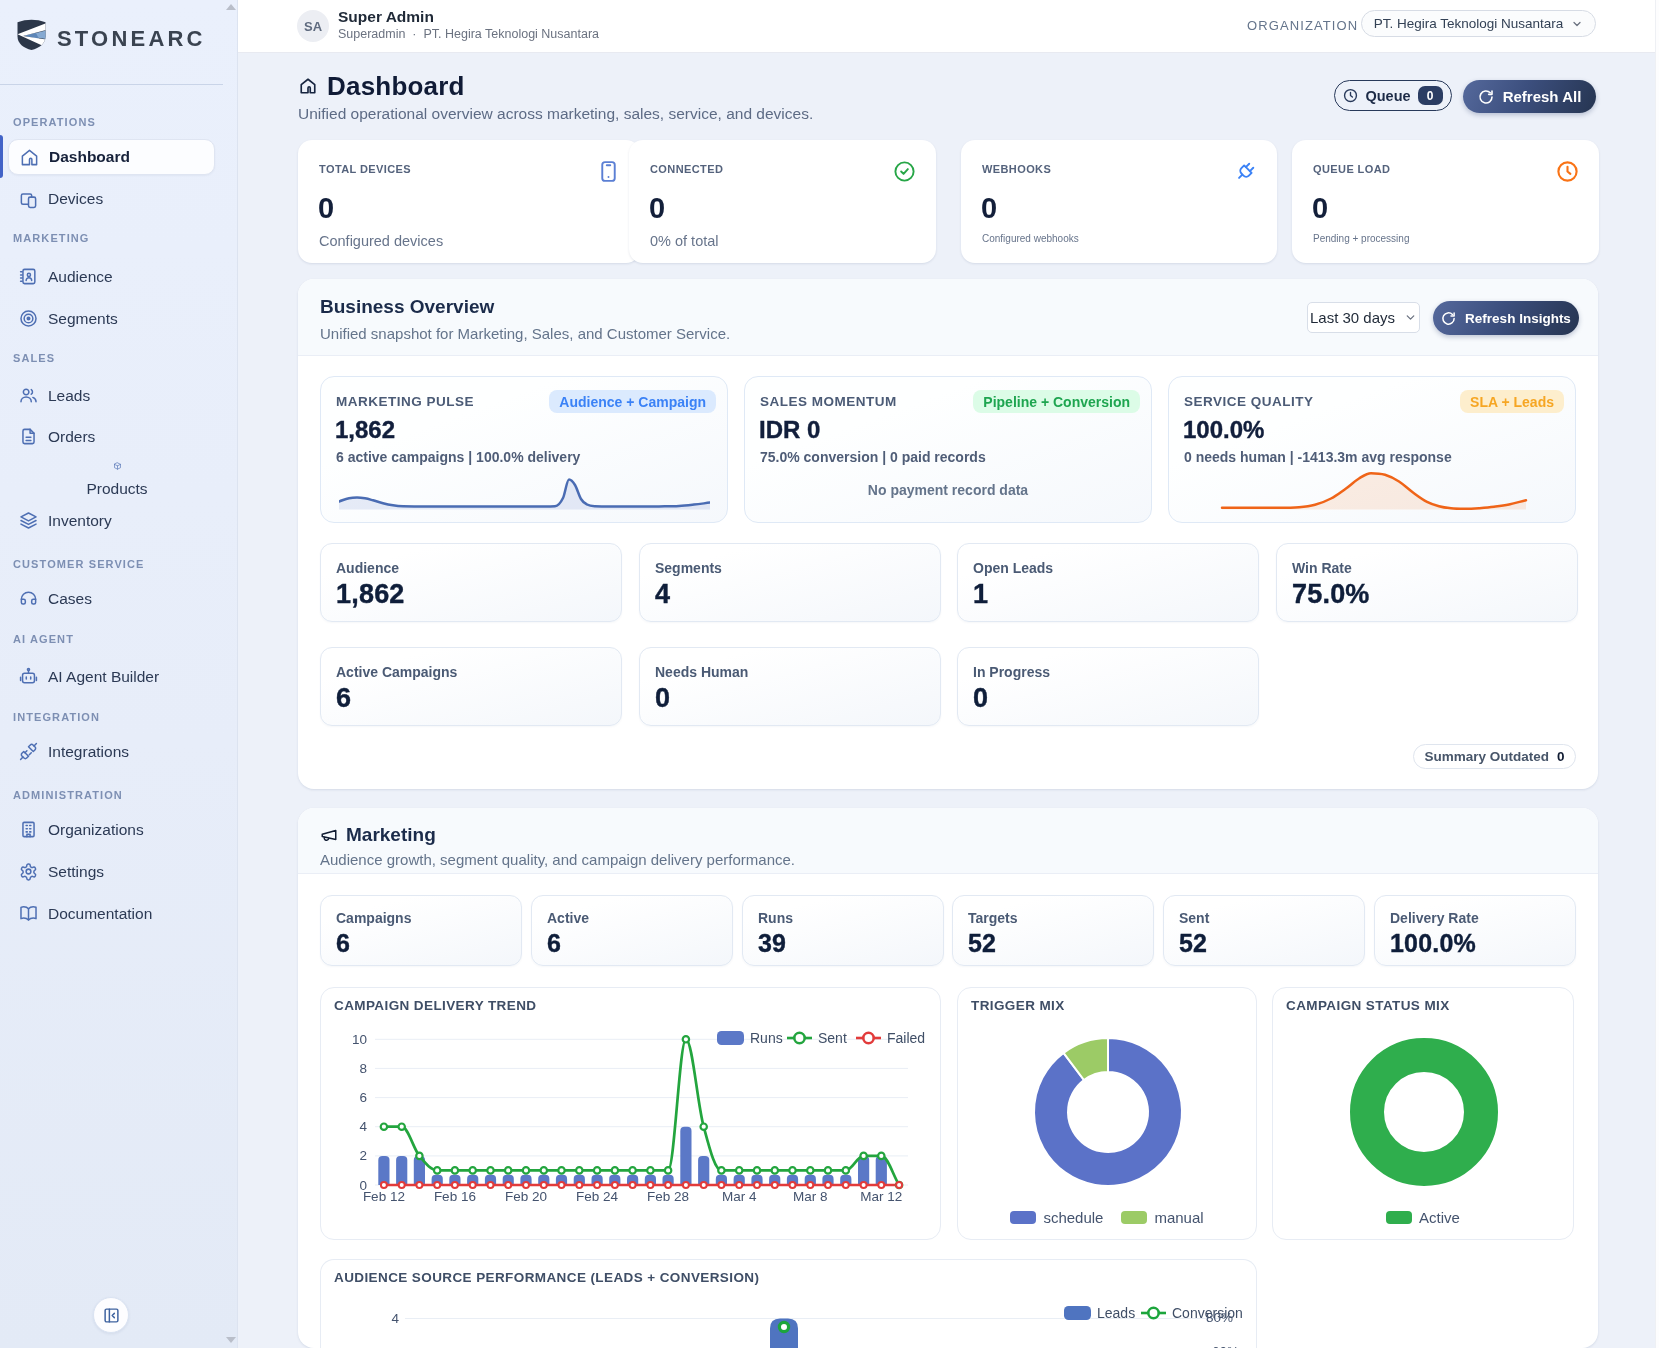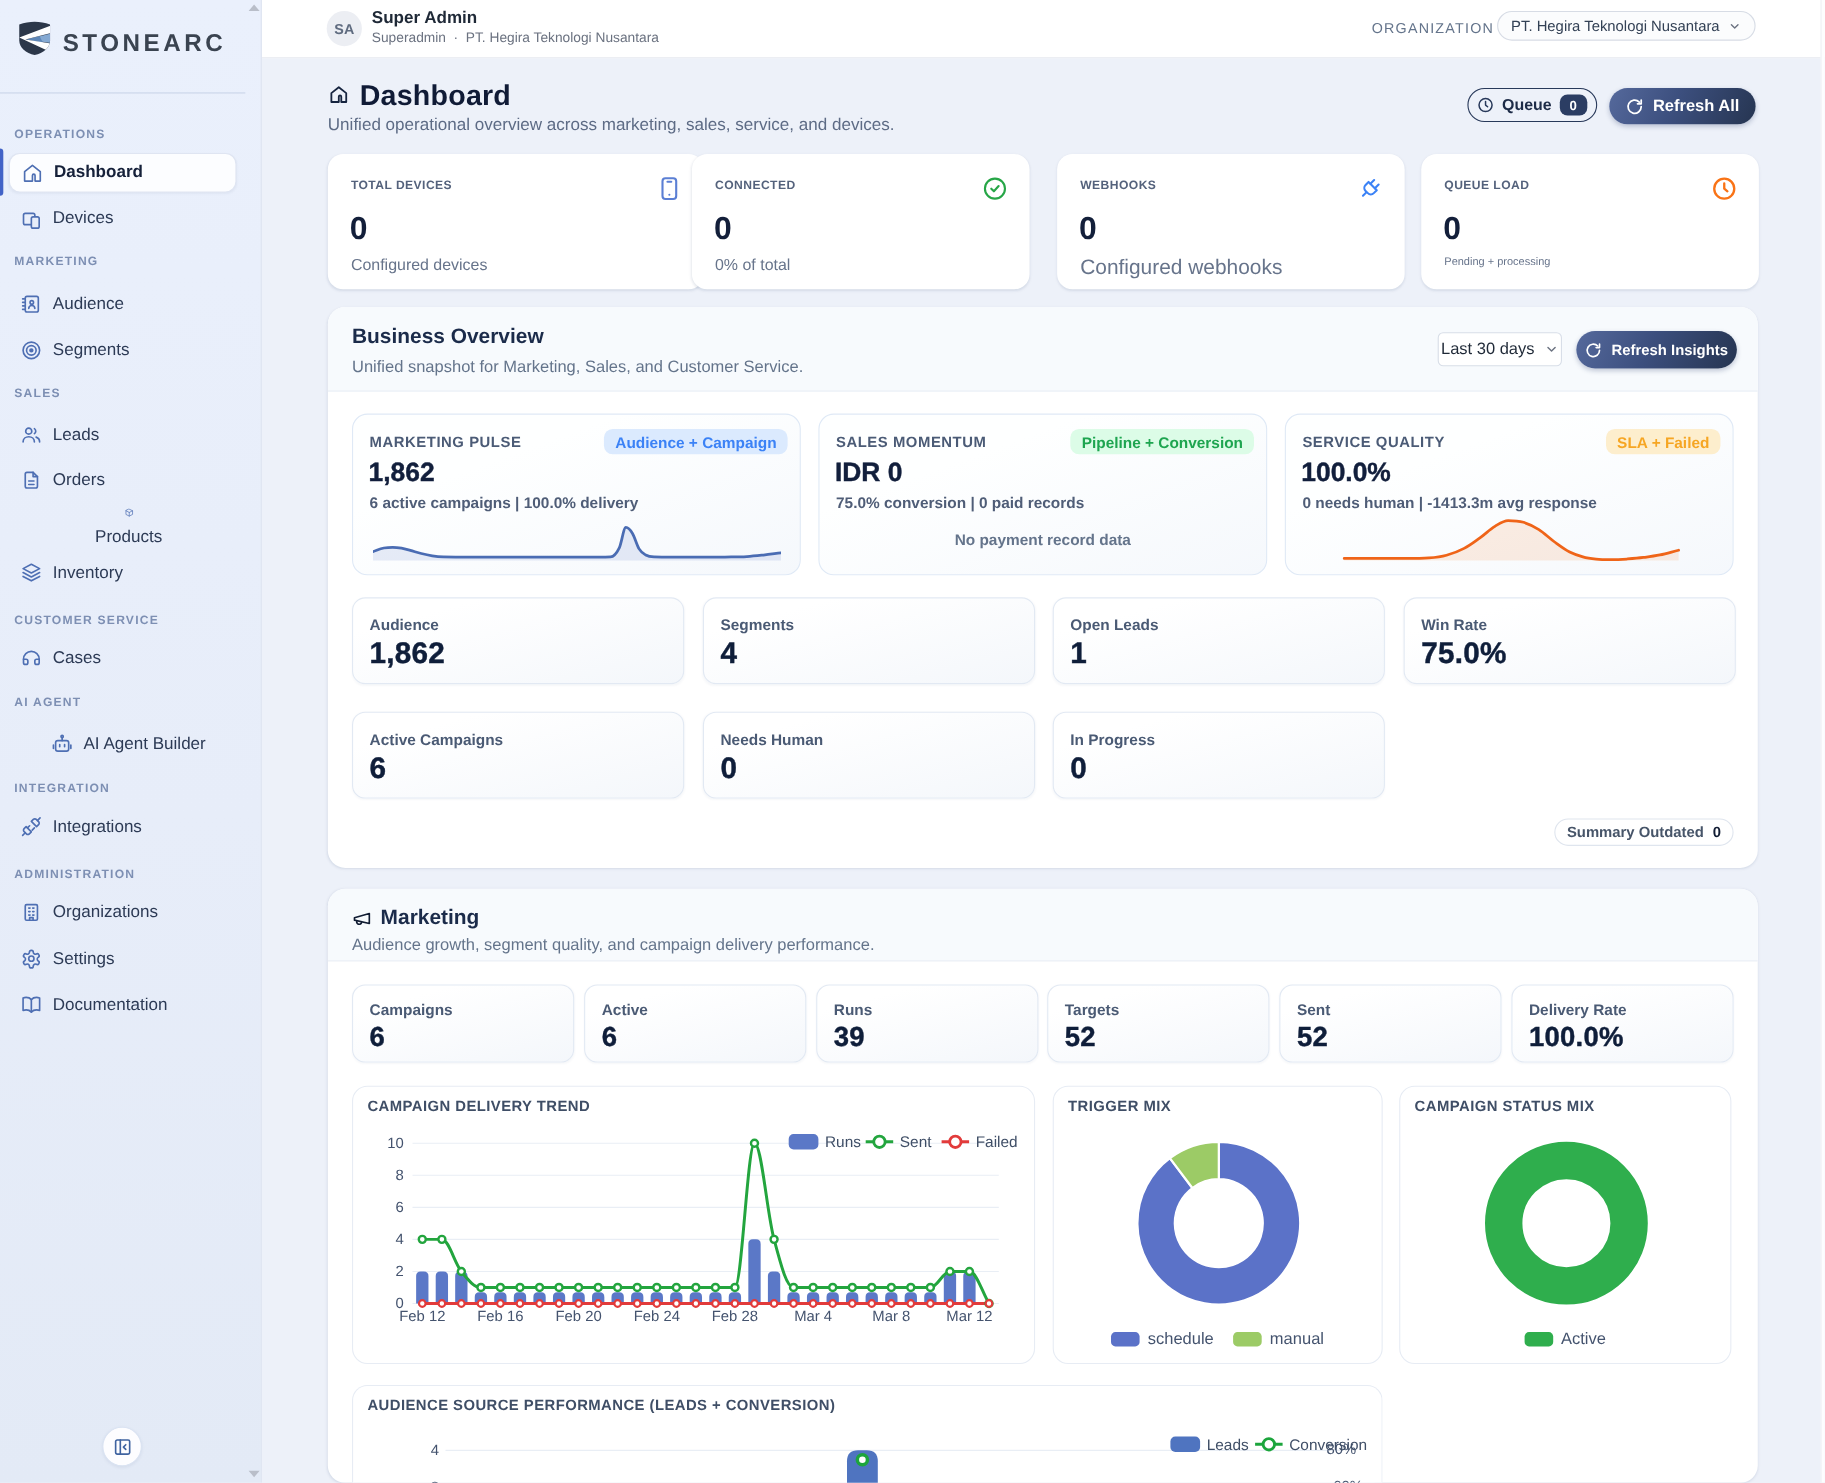--- a/index.html
+++ b/index.html
@@ -142,21 +142,21 @@
     <span>Inventory</span>
   </div>
 <div class="navitem" style="top:580.5px;">
     <svg class="ic" width="19" height="19" viewBox="0 0 24 24" fill="none" stroke="#4e6fb3" stroke-width="1.9" stroke-linecap="round" stroke-linejoin="round">
       <path d="M3 13a9 9 0 0 1 18 0"></path>
       <path d="M3 13v4a2 2 0 0 0 2 2h1a2 2 0 0 0 2-2v-2a2 2 0 0 0-2-2H3Z"></path>
       <path d="M21 13v4a2 2 0 0 1-2 2h-1a2 2 0 0 1-2-2v-2a2 2 0 0 1 2-2h3Z"></path>
     </svg>
     <span>Cases</span>
   </div>
-<div class="navitem" style="top:658.5px;justify-content:center;">
+<div class="navitem" style="top:658.5px;">
     <svg class="ic" width="19" height="19" viewBox="0 0 24 24" fill="none" stroke="#4e6fb3" stroke-width="1.9" stroke-linecap="round" stroke-linejoin="round">
       <rect x="4.5" y="8" width="15" height="12" rx="2.5"></rect>
       <path d="M12 8V4.5"></path>
       <circle cx="12" cy="3.2" r="1.3"></circle>
       <path d="M9.2 12.5v2.5M14.8 12.5v2.5"></path>
       <path d="M2 13v4M22 13v4"></path>
     </svg>
     <span>AI Agent Builder</span>
   </div>
 <div class="navitem" style="top:733.5px;">
@@ -249,21 +249,21 @@
       <svg class="ic" width="23" height="23" viewBox="0 0 24 24" fill="none" stroke="#3b82f6" stroke-width="2" stroke-linecap="round" stroke-linejoin="round">
         <g transform="rotate(45 12 12)">
           <path d="M12 21.5V17"></path>
           <path d="M9 8.5V3.5"></path>
           <path d="M15 8.5V3.5"></path>
           <path d="M17.5 8.5v4a4 4 0 0 1-4 4h-3a4 4 0 0 1-4-4v-4Z"></path>
         </g>
       </svg>
     </div>
 <div class="abs" style="left:20px;top:52px;font-size:29px;font-weight:bold;color:#131f3a;">0</div>
-<div class="abs" style="left:21px;top:93px;font-size:19px;color:#67748b;">Configured webhooks</div>
+<div class="abs" style="left:21px;top:93px;font-size:10px;color:#67748b;">Configured webhooks</div>
 </div>
 <div class="card" style="left:1292px;top:140px;width:307px;height:123px;">
 <div class="abs" style="left:21px;top:23px;font-size:11px;font-weight:bold;letter-spacing:0.4px;color:#54627c;">QUEUE LOAD</div>
 <div class="abs" style="right:20px;top:20px;">
       <svg class="ic" width="23" height="23" viewBox="0 0 24 24" fill="none" stroke="#f97316" stroke-width="2.2" stroke-linecap="round" stroke-linejoin="round">
         <circle cx="12" cy="12" r="9.5"></circle>
         <path d="M12 7v5l3 2.5"></path>
       </svg>
     </div>
 <div class="abs" style="left:20px;top:52px;font-size:29px;font-weight:bold;color:#131f3a;">0</div>
@@ -298,21 +298,21 @@
 </div>
 <div class="abs" style="left:744px;top:376px;width:408px;height:147px;background:linear-gradient(160deg,#feffff 30%,#f5f8fc 100%);border:1px solid #dfe9f6;border-radius:14px;">
 <div class="ins-title" style="left:15px;top:17px;">SALES MOMENTUM</div>
 <div class="badge" style="right:11px;top:13px;background:#dcfce7;color:#1ea550;">Pipeline + Conversion</div>
 <div class="abs" style="left:14px;top:39px;font-size:24px;font-weight:bold;color:#121f3c;-webkit-text-stroke:0.4px #121f3c;">IDR 0</div>
 <div class="abs" style="left:15px;top:72px;font-size:14px;font-weight:600;color:#4f5d77;">75.0% conversion | 0 paid records</div>
 <div class="abs" style="left:0;top:105px;width:100%;text-align:center;font-size:14px;font-weight:600;color:#64748b;">No payment record data</div>
 </div>
 <div class="abs" style="left:1168px;top:376px;width:408px;height:147px;background:linear-gradient(160deg,#feffff 30%,#f5f8fc 100%);border:1px solid #dfe9f6;border-radius:14px;">
 <div class="ins-title" style="left:15px;top:17px;">SERVICE QUALITY</div>
-<div class="badge" style="right:11px;top:13px;background:#fdeecd;color:#f6a623;">SLA + Failed</div>
+<div class="badge" style="right:11px;top:13px;background:#fdeecd;color:#f6a623;">SLA + Leads</div>
 <div class="abs" style="left:14px;top:39px;font-size:24px;font-weight:bold;color:#121f3c;-webkit-text-stroke:0.4px #121f3c;">100.0%</div>
 <div class="abs" style="left:15px;top:72px;font-size:14px;font-weight:600;color:#4f5d77;">0 needs human | -1413.3m avg response</div>
 <div class="abs" style="left:20px;top:90px;width:368px;height:44px;">
       <svg width="368" height="44" viewBox="0 0 368 44" xmlns="http://www.w3.org/2000/svg" style="position:absolute;left:0;top:0">
 <path d="M33.0,40.7 C42.6,40.7 50.4,40.7 60.0,40.7 C70.7,40.7 79.3,40.7 90.0,40.7 C97.1,40.7 102.9,40.7 110.0,40.2 C115.7,39.8 120.3,39.4 126.0,37.8 C131.7,36.2 136.3,34.5 142.0,31.5 C147.4,28.7 151.6,25.3 157.0,21.5 C161.6,18.2 165.4,14.3 170.0,11.5 C174.3,8.9 177.7,6.2 182.0,6.2 C187.0,6.2 191.0,6.3 196.0,7.8 C201.0,9.3 205.0,11.3 210.0,14.5 C215.0,17.7 219.0,21.9 224.0,25.5 C229.0,29.1 233.0,32.2 238.0,34.8 C242.3,37.0 245.7,38.0 250.0,39.2 C254.3,40.4 257.7,40.8 262.0,41.3 C266.6,41.8 270.4,41.8 275.0,41.8 C280.4,41.8 284.6,41.6 290.0,41.2 C295.4,40.8 299.6,40.5 305.0,39.8 C310.4,39.1 314.6,38.6 320.0,37.5 C326.1,36.3 330.9,34.7 337.0,33.2 L337,42.5 L33,42.5 Z" fill="rgba(249,115,22,0.12)"></path>
 <path d="M33.0,40.7 C42.6,40.7 50.4,40.7 60.0,40.7 C70.7,40.7 79.3,40.7 90.0,40.7 C97.1,40.7 102.9,40.7 110.0,40.2 C115.7,39.8 120.3,39.4 126.0,37.8 C131.7,36.2 136.3,34.5 142.0,31.5 C147.4,28.7 151.6,25.3 157.0,21.5 C161.6,18.2 165.4,14.3 170.0,11.5 C174.3,8.9 177.7,6.2 182.0,6.2 C187.0,6.2 191.0,6.3 196.0,7.8 C201.0,9.3 205.0,11.3 210.0,14.5 C215.0,17.7 219.0,21.9 224.0,25.5 C229.0,29.1 233.0,32.2 238.0,34.8 C242.3,37.0 245.7,38.0 250.0,39.2 C254.3,40.4 257.7,40.8 262.0,41.3 C266.6,41.8 270.4,41.8 275.0,41.8 C280.4,41.8 284.6,41.6 290.0,41.2 C295.4,40.8 299.6,40.5 305.0,39.8 C310.4,39.1 314.6,38.6 320.0,37.5 C326.1,36.3 330.9,34.7 337.0,33.2" fill="none" stroke="#ef6418" stroke-width="2.5" stroke-linecap="round"></path>
 </svg>
     </div>
 </div>
 <div class="mini" style="left:320px;top:543px;width:302px;height:79px;">

